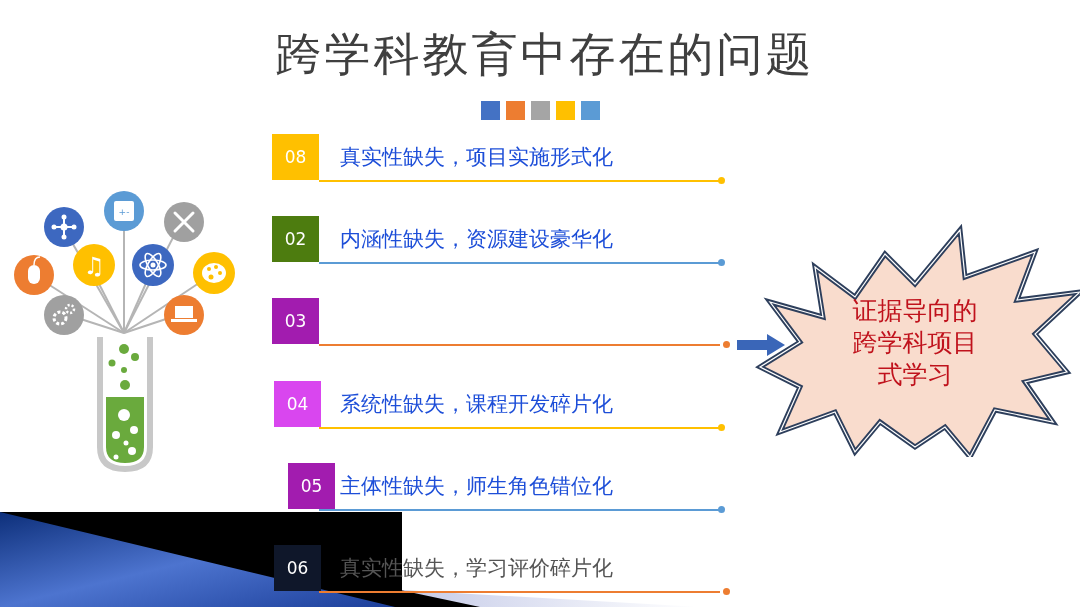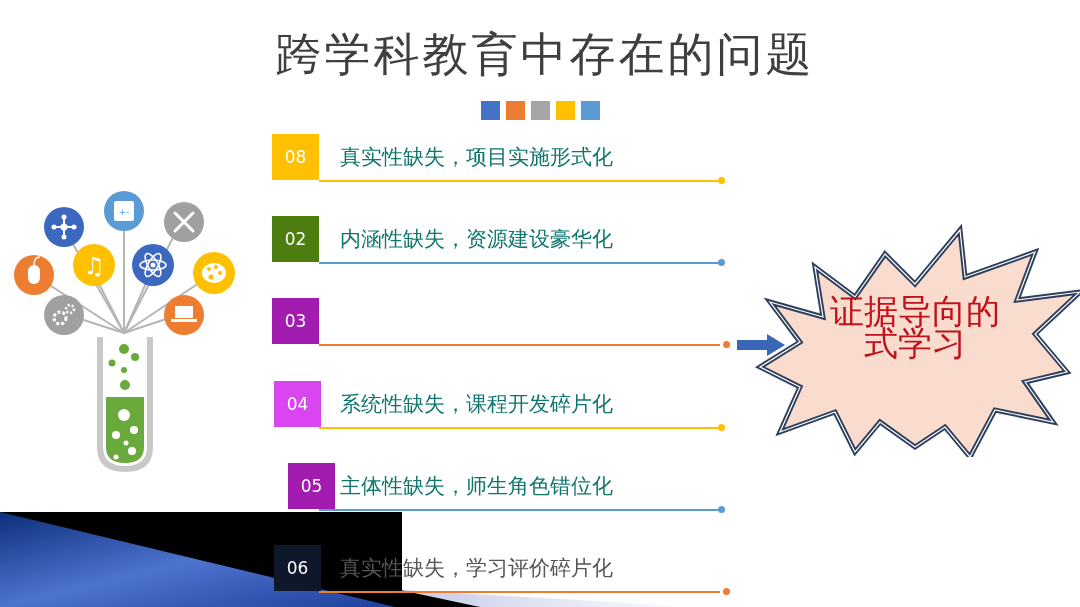--- a/index.html
+++ b/index.html
@@ -14,35 +14,35 @@
     }
     .color-bar { position: absolute; left: 481px; top: 101px; display: flex; gap: 6px; }
     .color-bar .sq { width: 19px; height: 19px; }
 
     .item { position: absolute; left: 272px; width: 456px; height: 48px; }
     .item .num {
       position: absolute; left: 0; top: 0; width: 47px; height: 46px;
       color: #fff; font-size: 17px; display: flex; align-items: center; justify-content: center;
     }
     .item .label {
-      position: absolute; left: 68px; top: 9px; font-size: 21px; color: #0f766e;
+      position: absolute; left: 68px; top: 9px; font-size: 21px; color: #1d4ed8;
       white-space: nowrap;
     }
     .item .line { position: absolute; left: 47px; right: 8px; top: 46px; height: 1.5px; }
     .item .dot { position: absolute; right: 3px; top: 43px; width: 7px; height: 7px; border-radius: 50%; }
 
     .illus { position: absolute; left: 12px; top: 185px; width: 230px; height: 290px; }
 
     .deco { position: absolute; left: 0; top: 512px; width: 700px; height: 95px; }
 
     .arrow { position: absolute; left: 737px; top: 334px; }
     .burst { position: absolute; left: 755px; top: 222px; width: 325px; height: 235px; }
     .burst-text {
       position: absolute; left: 830px; top: 295px; width: 170px;
-      text-align: center; color: #c0121c; font-size: 34px; line-height: 32px;
+      text-align: center; color: #c0121c; font-size: 25px; line-height: 32px;
     }
   </style>
 </head>
 <body>
 
 <div class="title">跨学科教育中存在的问题</div>
 
 <div class="color-bar">
   <div class="sq" style="background:#4472c4"></div>
   <div class="sq" style="background:#ed7d31"></div>
@@ -207,14 +207,15 @@
   <rect x="0" y="6" width="32" height="10" fill="#3a66b8"></rect>
   <polygon points="30,0 48,11 30,22" fill="#3a66b8"></polygon>
 </svg>
 
 <svg class="burst" viewBox="0 0 325 235">
   <polygon points="60,45 100,75 130,32 160,62 205,8 210,55 280,30 262,78 325,70 280,112 312,150 270,160 298,200 240,188 215,235 190,205 160,225 125,200 100,230 80,190 25,210 45,165 5,145 45,120 15,80 68,95" fill="#f9dccd" stroke="#2e3f5c" stroke-width="5" stroke-linejoin="miter"></polygon>
   <polygon points="60,45 100,75 130,32 160,62 205,8 210,55 280,30 262,78 325,70 280,112 312,150 270,160 298,200 240,188 215,235 190,205 160,225 125,200 100,230 80,190 25,210 45,165 5,145 45,120 15,80 68,95" fill="none" stroke="#ffffff" stroke-width="1.2"></polygon>
 </svg>
 <div class="burst-text">
   <div>证据导向的</div>
+  <div>跨学科项目</div>
   <div>式学习</div>
 </div>
 
 </body></html>

